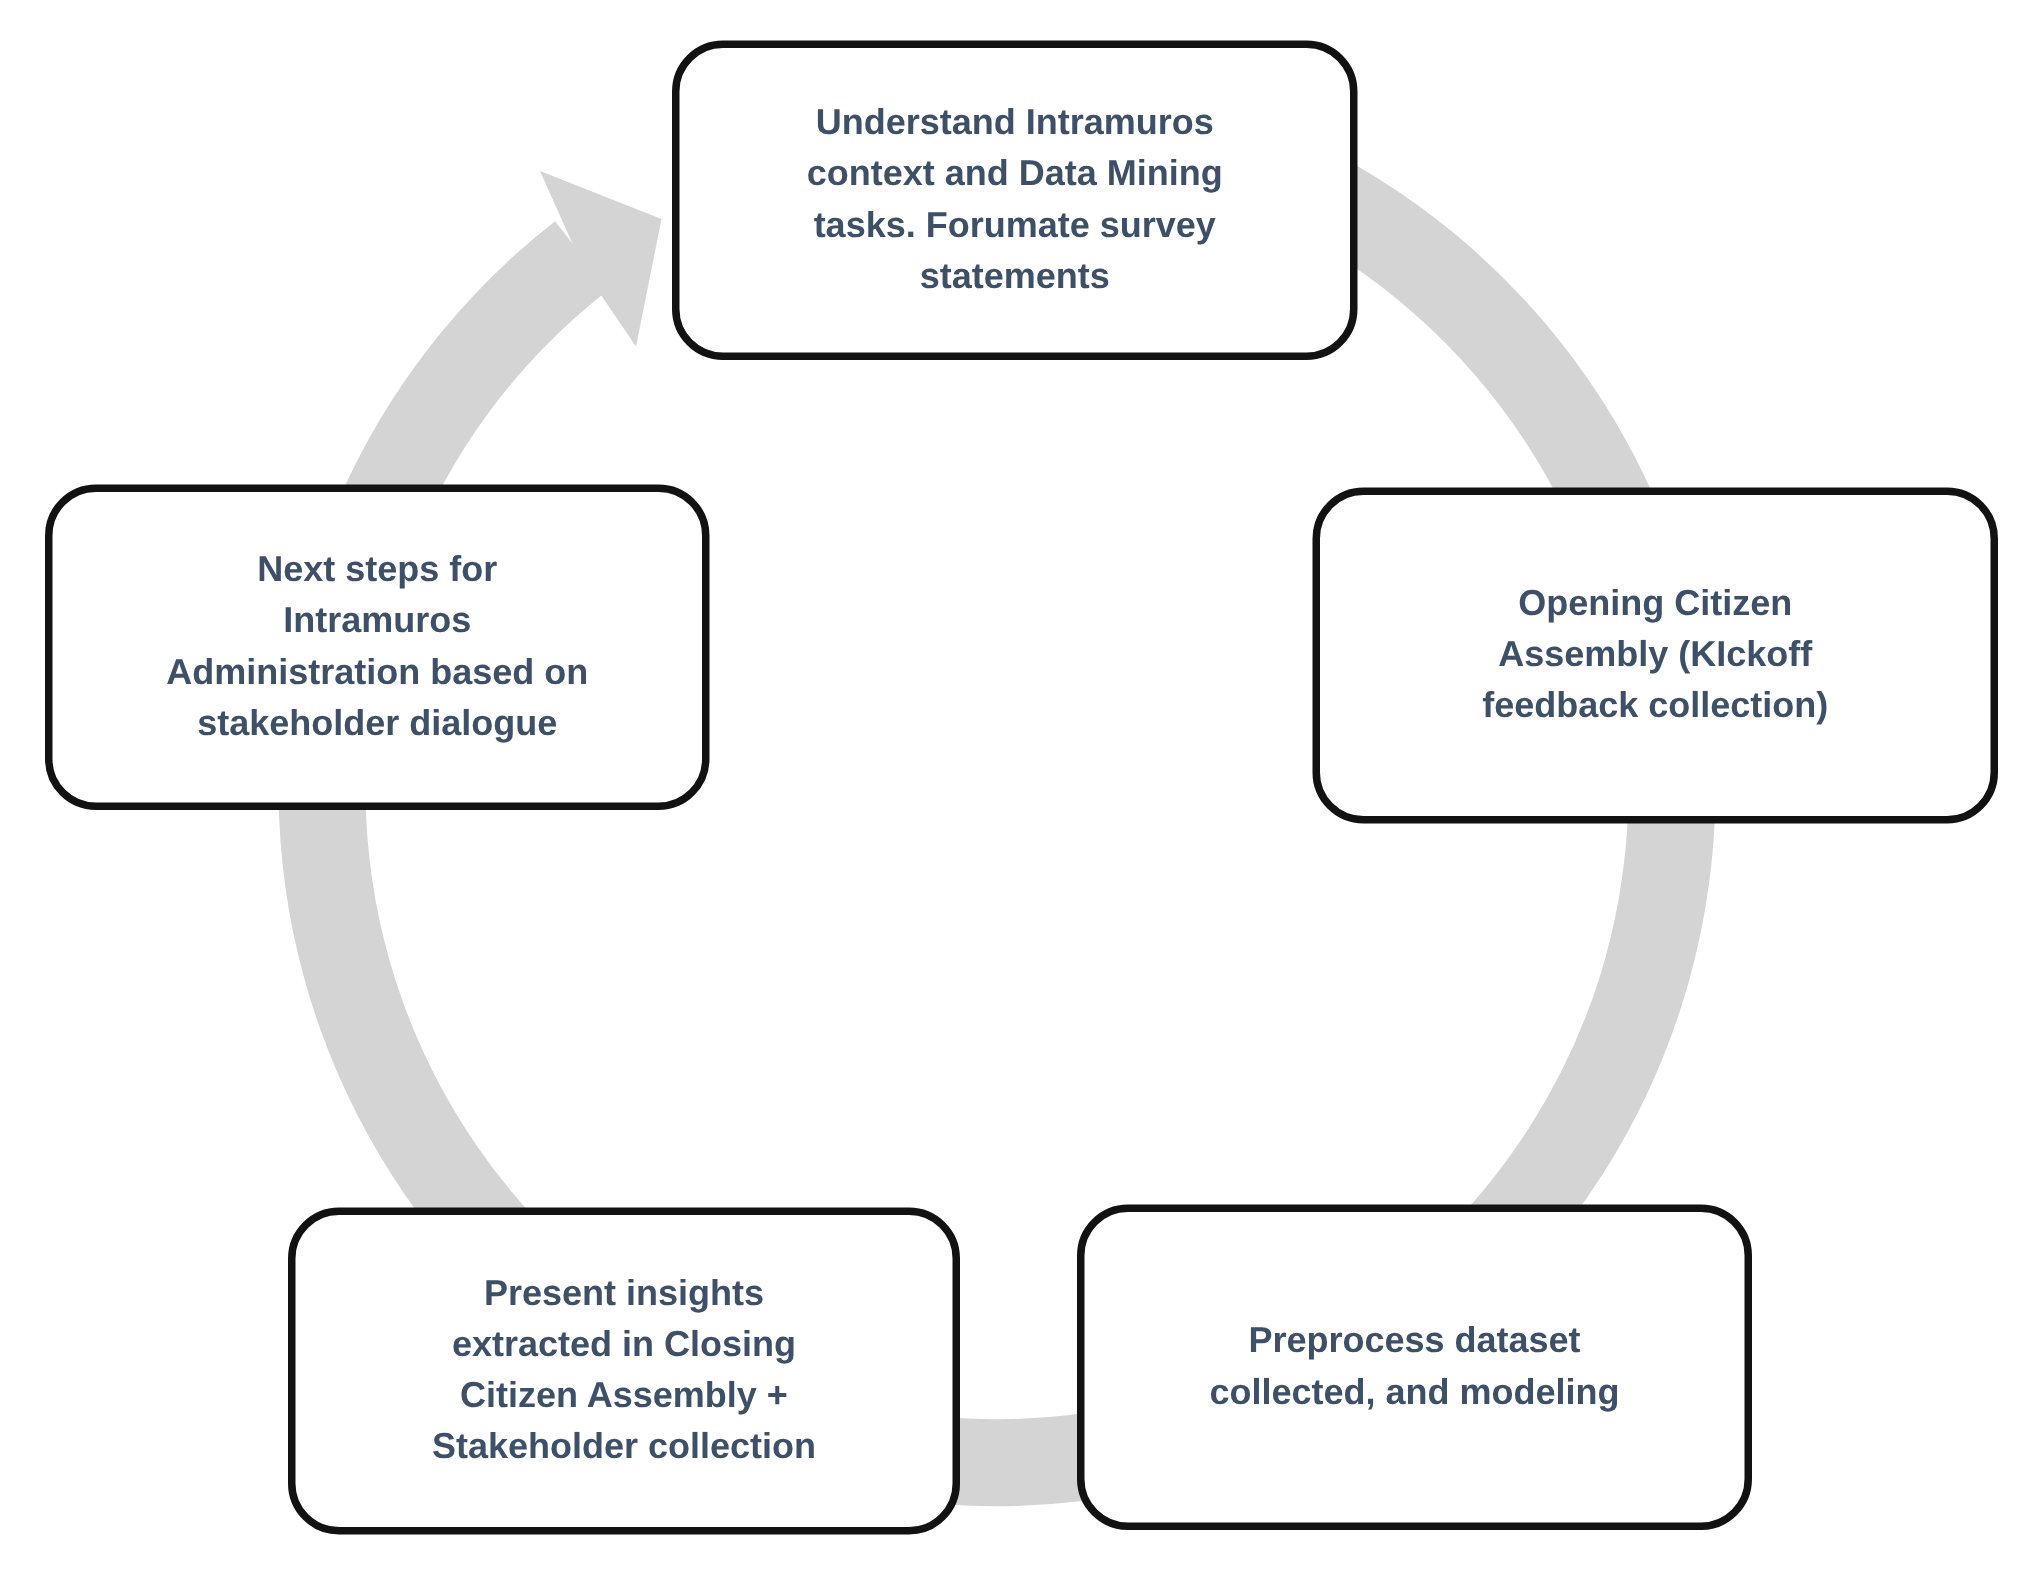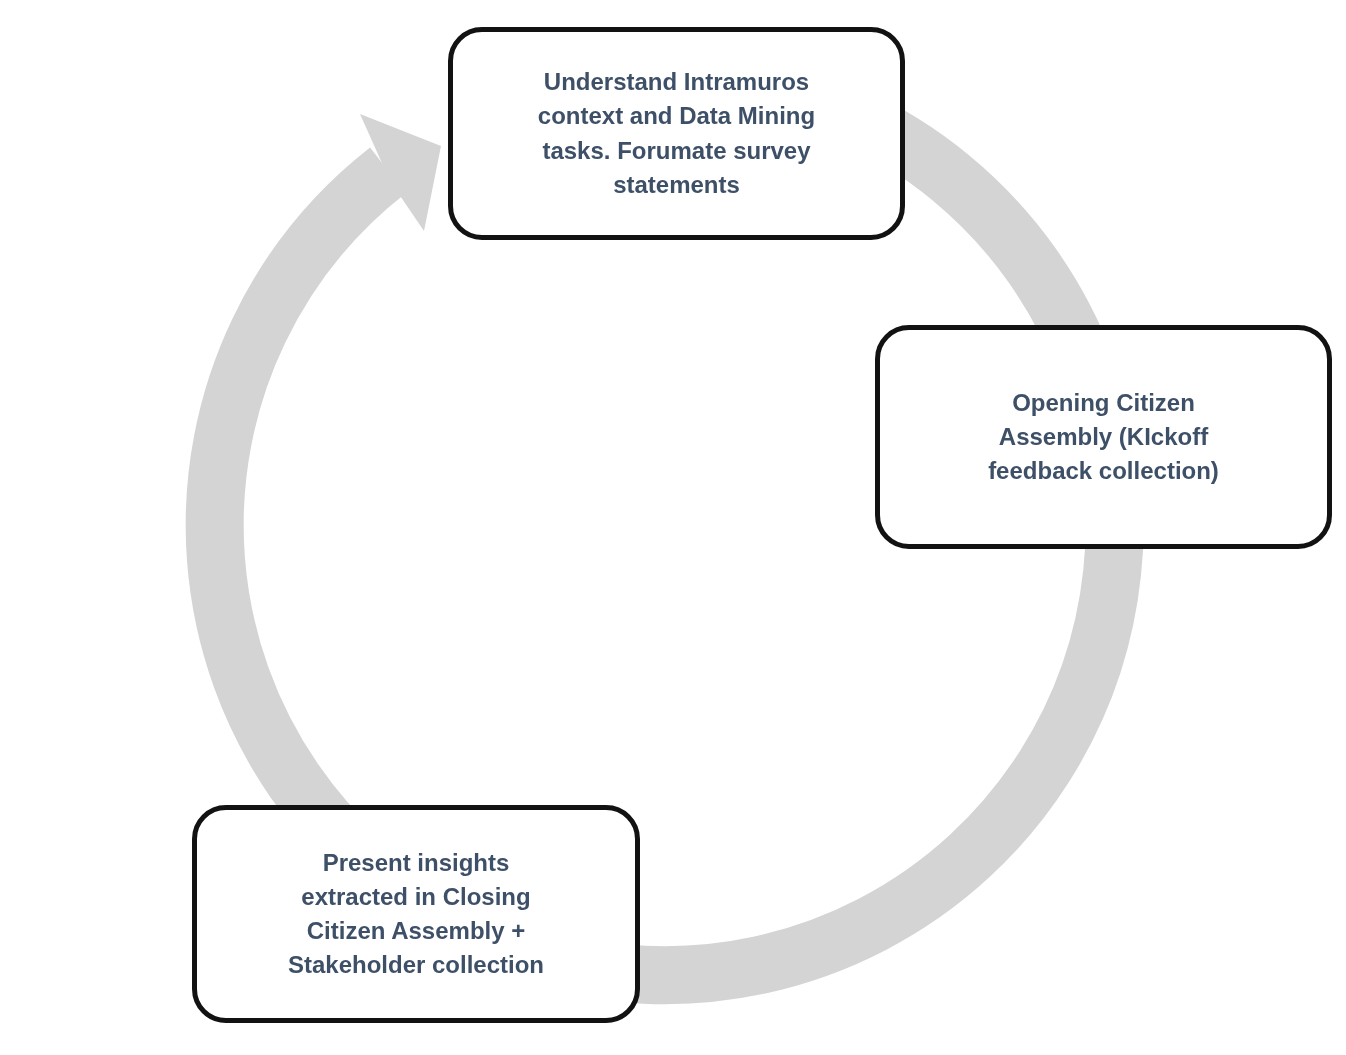--- a/index.html
+++ b/index.html
@@ -71,22 +71,32 @@
 tasks. Forumate survey
 statements</span>
   </div>
 
   <div class="step box-right">
     <span class="step-text">Opening Citizen
 Assembly (KIckoff
 feedback collection)</span>
   </div>
 
+  <div class="step box-bottom-right">
+    <span class="step-text">Preprocess dataset
+collected, and modeling</span>
+  </div>
 
   <div class="step box-bottom-left">
     <span class="step-text">Present insights
 extracted in Closing
 Citizen Assembly +
 Stakeholder collection</span>
   </div>
 
+  <div class="step box-left">
+    <span class="step-text">Next steps for
+Intramuros
+Administration based on
+stakeholder dialogue</span>
+  </div>
 
 </div>
 
 </body></html>

